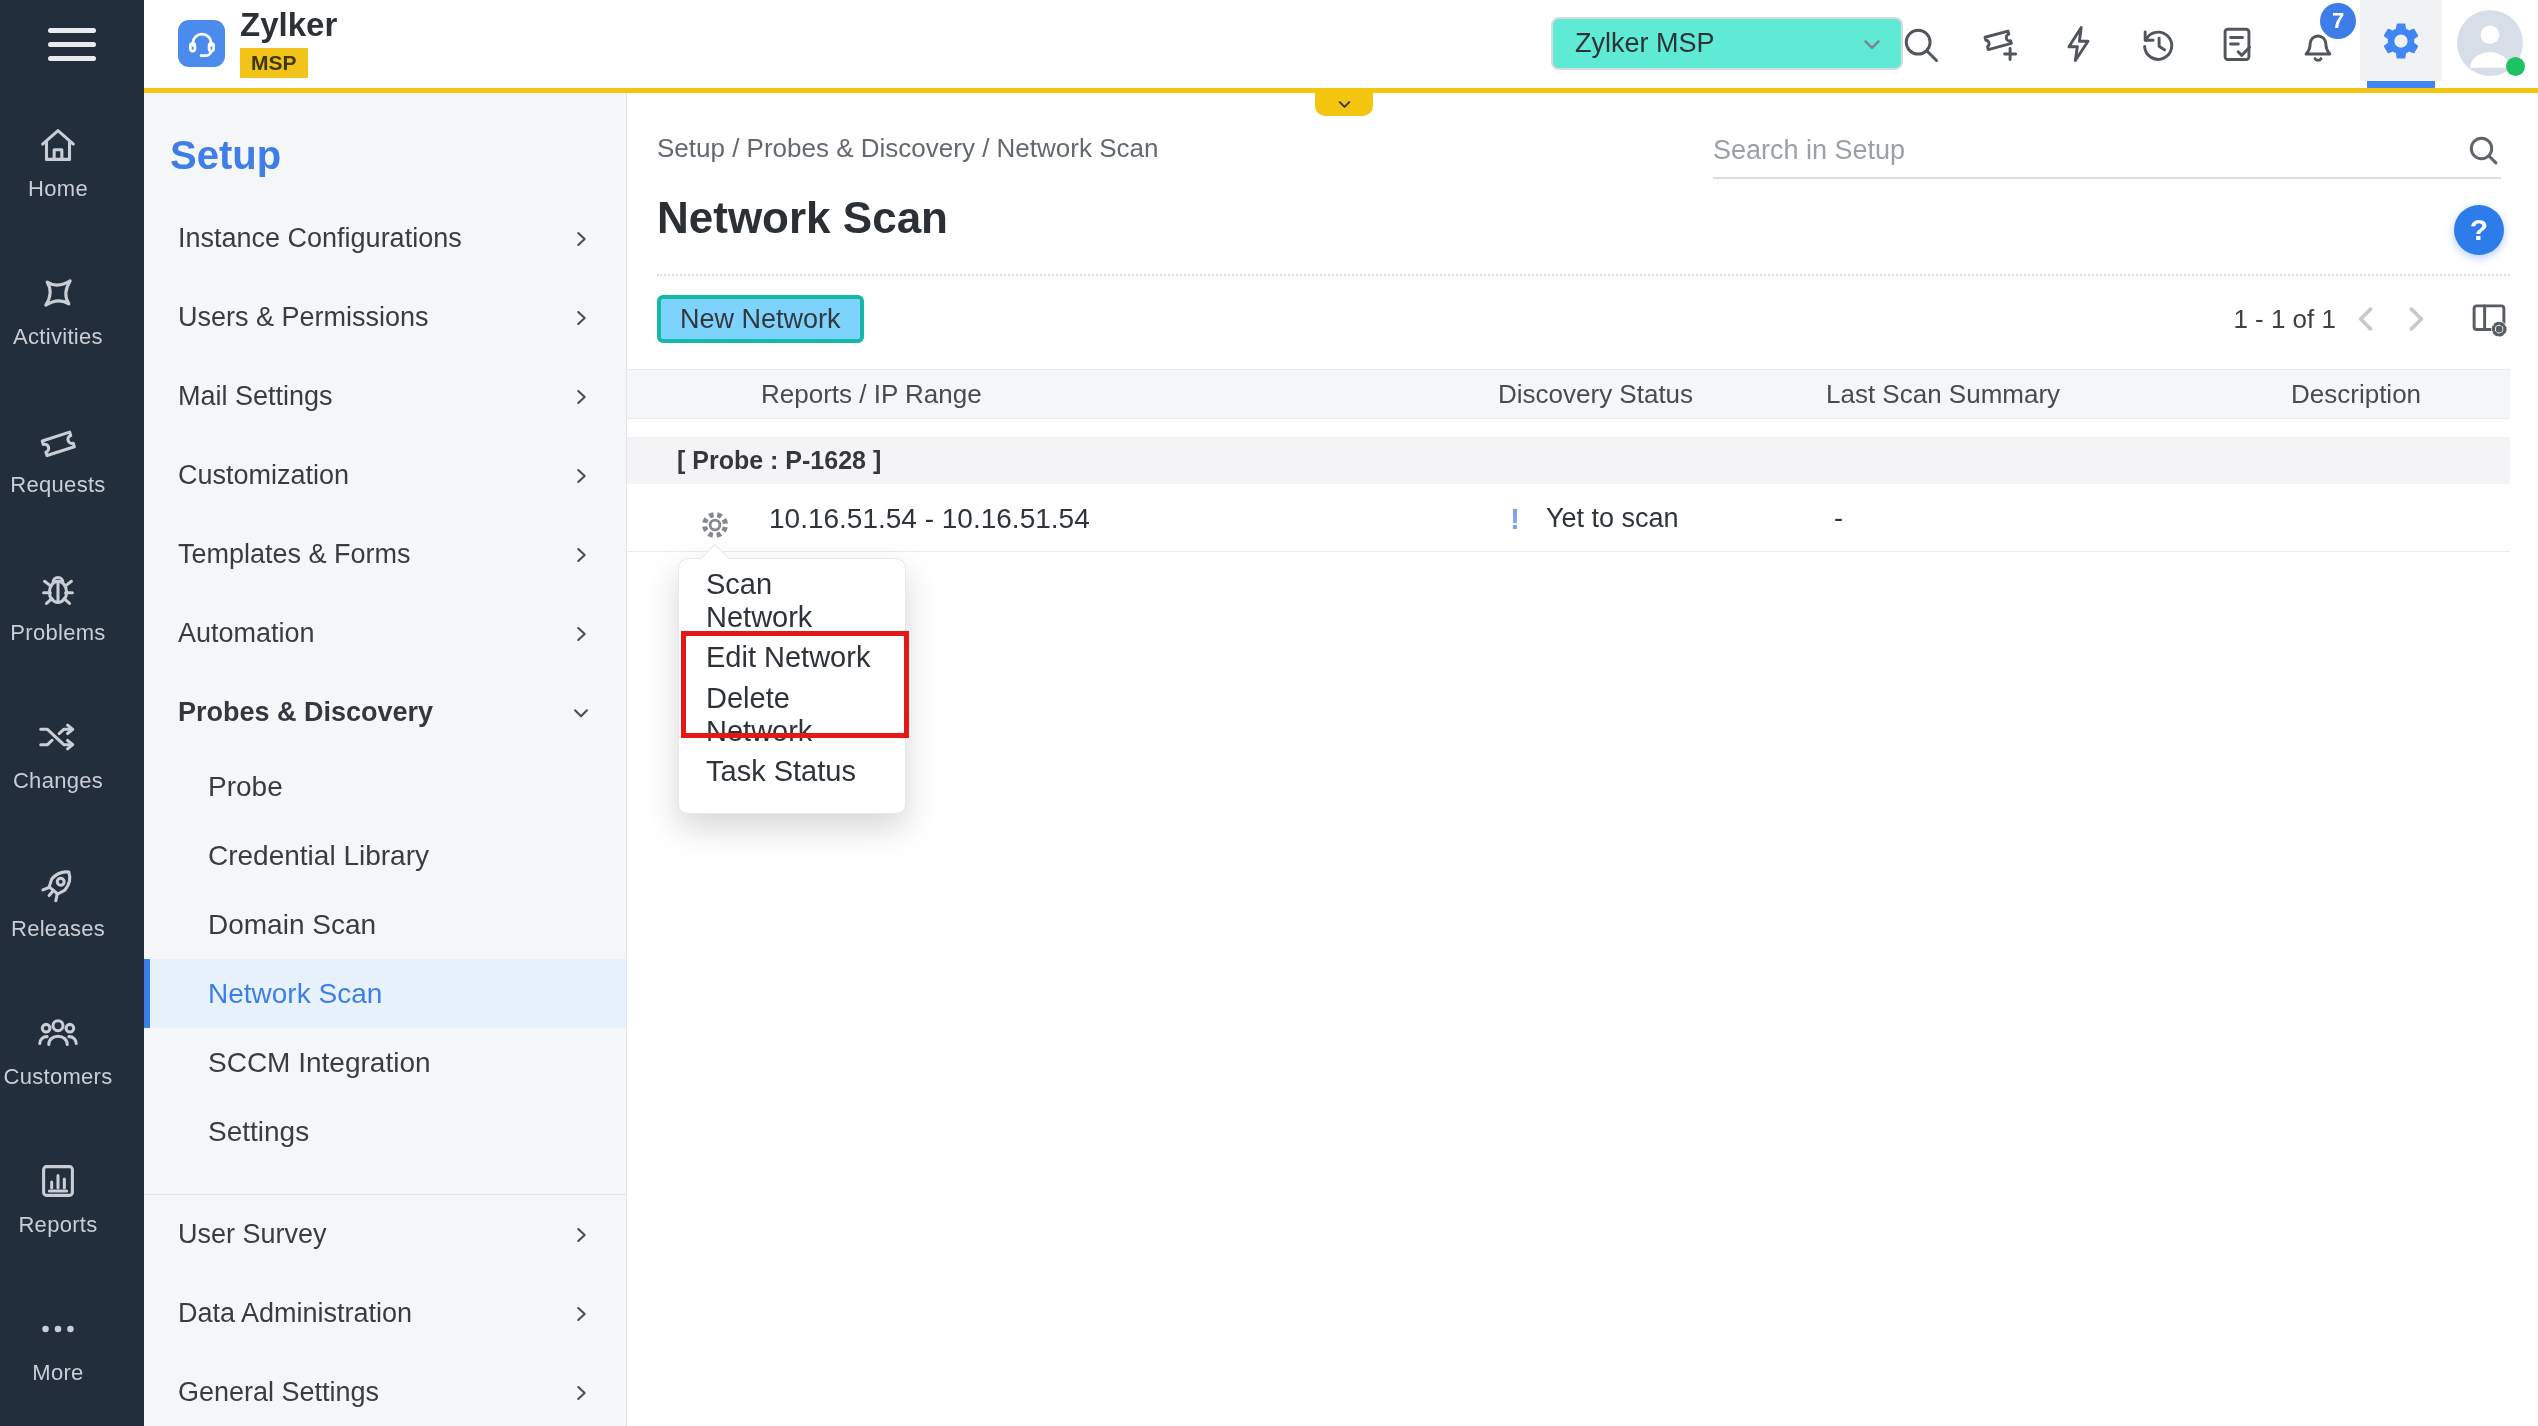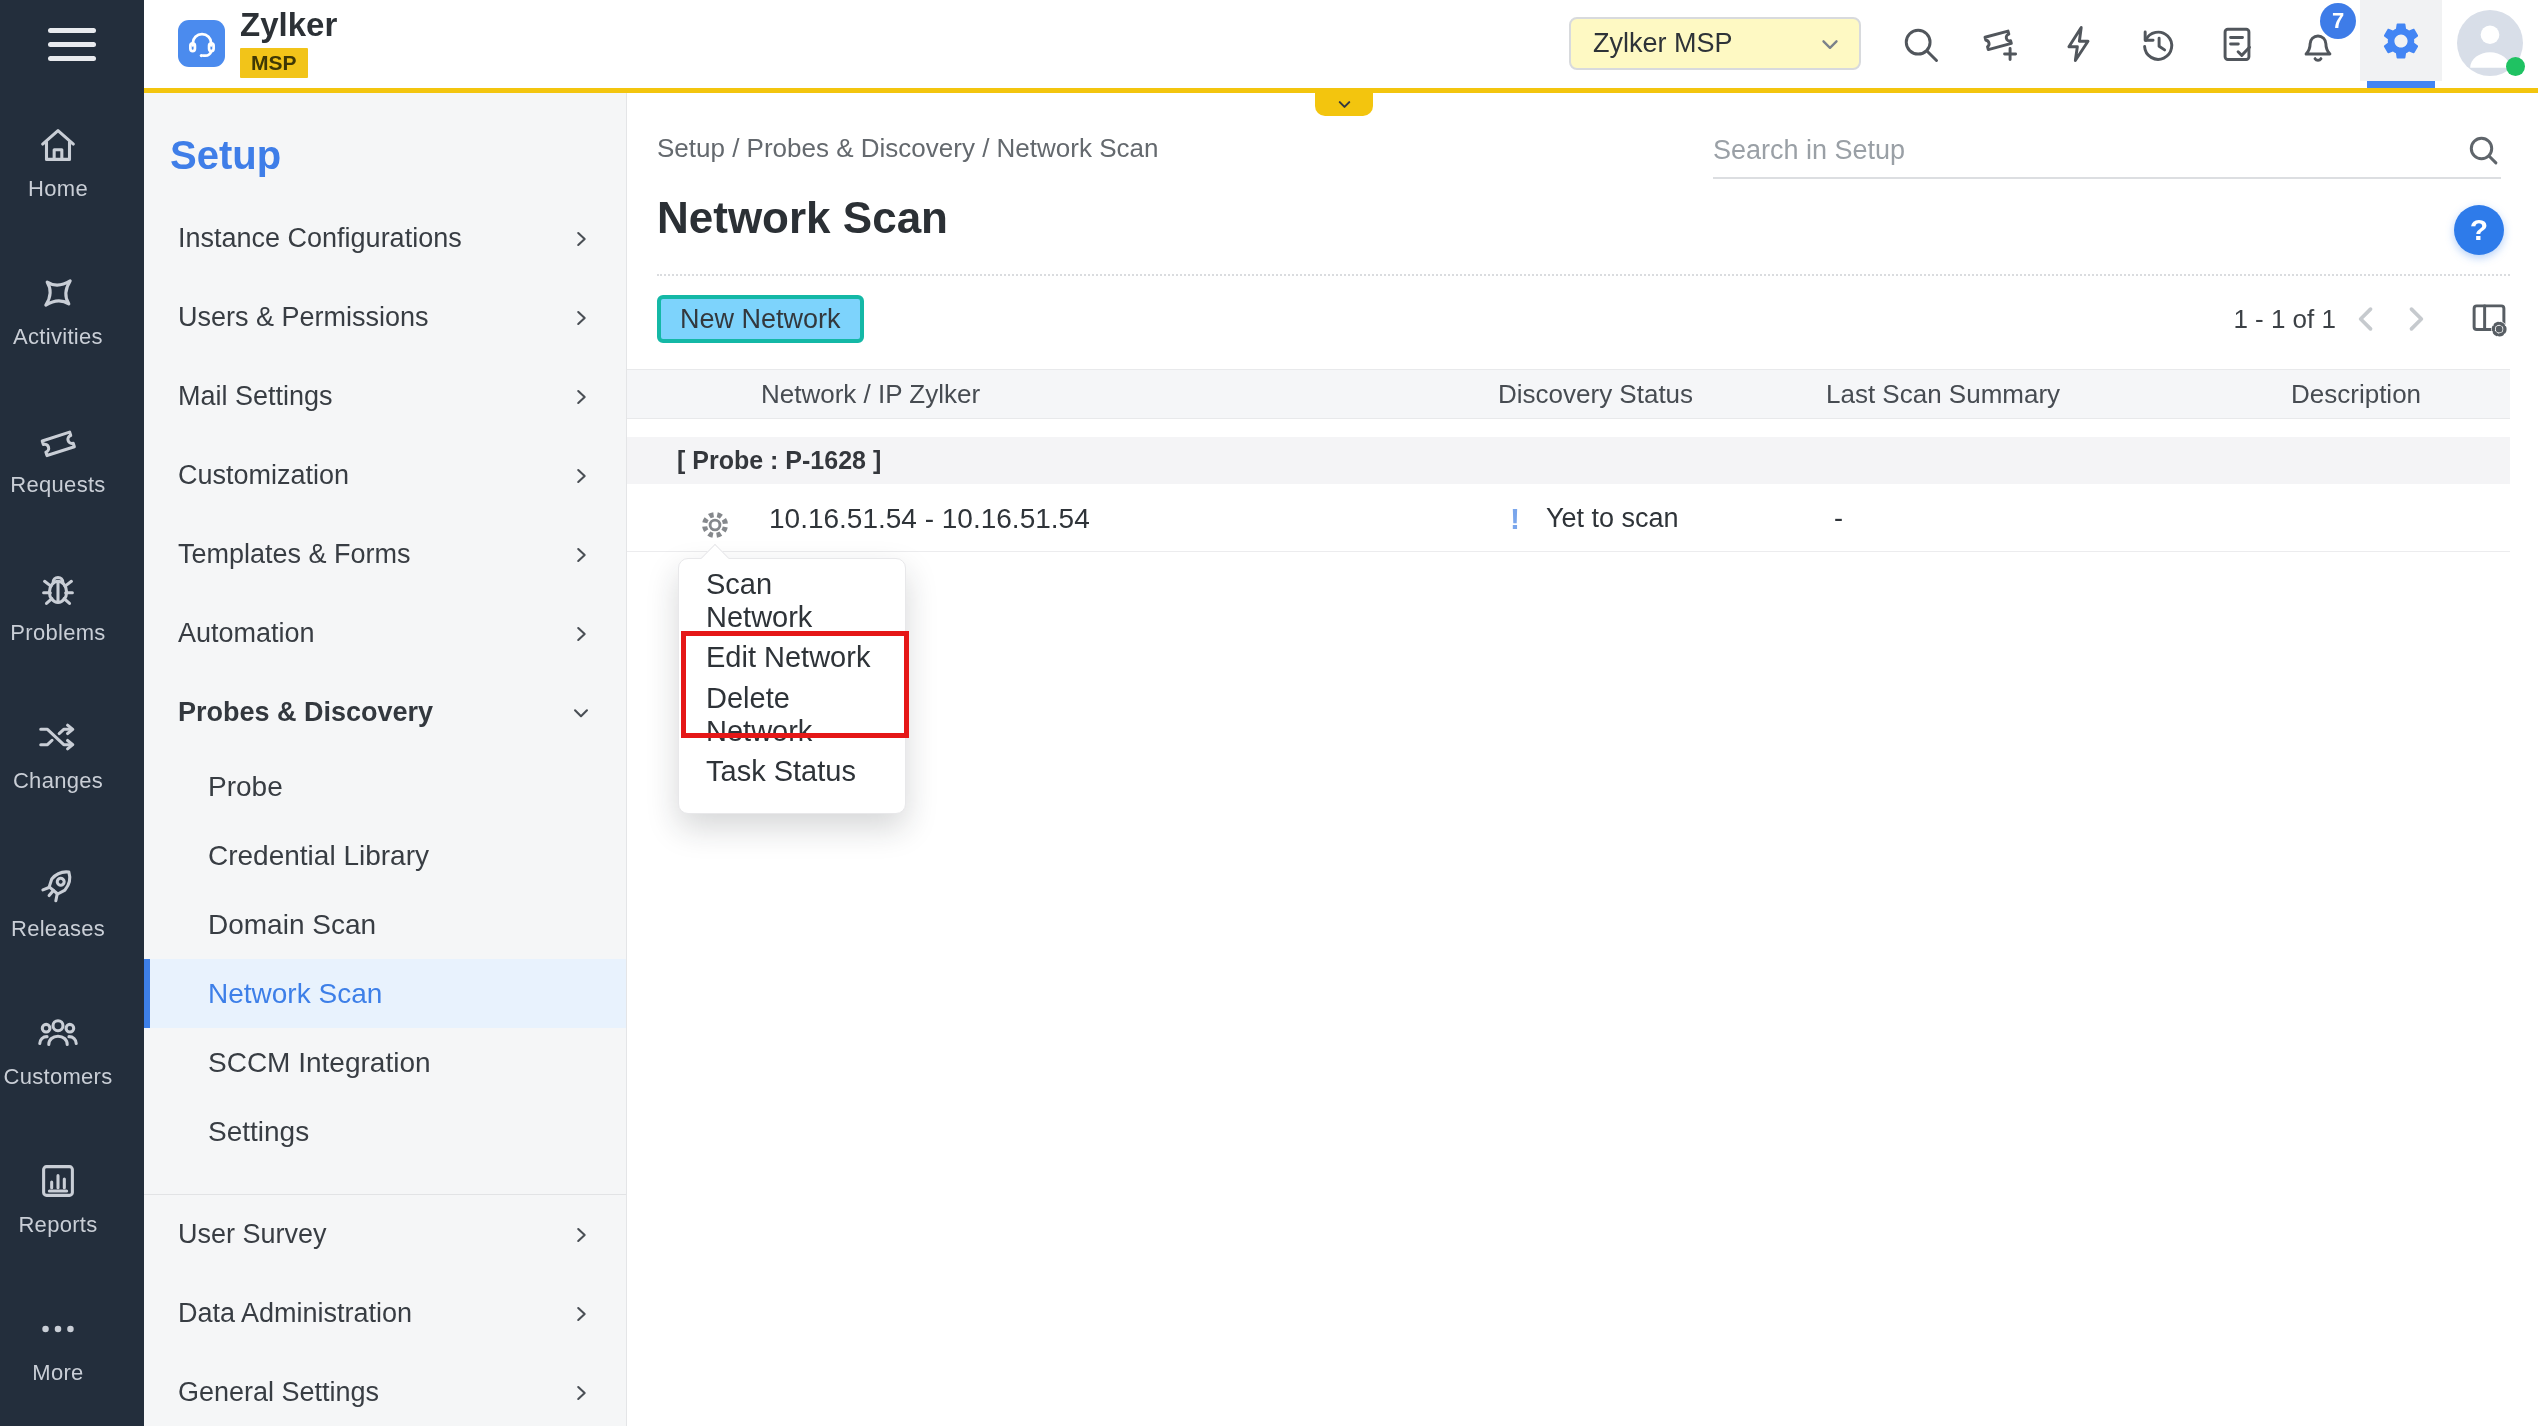--- a/index.html
+++ b/index.html
@@ -17,21 +17,21 @@
   .rail-item { display:flex; flex-direction:column; align-items:center; gap:8px; cursor:pointer; }
   .rail-item svg { width:46px; height:46px; stroke:#c9ced6; fill:none; stroke-width:1.6; stroke-linecap:round; stroke-linejoin:round; }
   .rail-item .lbl { font-size:22px; color:#c9ced6; letter-spacing:.3px; }
 
   
   .topbar { position:absolute; left:144px; top:0; width:2394px; height:88px; background:#fff; z-index:5; }
   .logo { position:absolute; left:34px; top:20px; width:47px; height:47px; border-radius:11px; background:#4b8bee; display:flex; align-items:center; justify-content:center; cursor:pointer; }
   .logo svg { width:34px; height:34px; stroke:#fff; fill:none; stroke-width:1.9; stroke-linecap:round; stroke-linejoin:round; }
   .brand-name { position:absolute; left:96px; top:6px; font-size:33px; font-weight:bold; color:#2c3136; }
   .brand-badge { position:absolute; left:96px; top:48px; background:#f2c419; color:#3f3805; font-size:21px; font-weight:bold; padding:3px 11px; border-radius:1px; }
-  .portal-select { position:absolute; left:1407px; top:17px; width:292px; height:53px; border:2px solid #d8dadd; border-radius:8px; background:#fef9c3; display:flex; align-items:center; justify-content:space-between; padding:0 16px 0 22px; font-size:27px; color:#2e3338; cursor:pointer;margin-left:18px; }
+  .portal-select { position:absolute; left:1407px; top:17px; width:352px; height:53px; border:2px solid #d8dadd; border-radius:8px; background:#5eead4; display:flex; align-items:center; justify-content:space-between; padding:0 16px 0 22px; font-size:27px; color:#2e3338; cursor:pointer; }
   .portal-select svg { width:26px; height:26px; stroke:#7b828a; fill:none; stroke-width:2.2; stroke-linecap:round; stroke-linejoin:round; }
   .tb-btn { position:absolute; top:22px; width:44px; height:44px; cursor:pointer; }
   .tb-btn svg { width:44px; height:44px; stroke:#51565c; fill:none; stroke-width:1.6; stroke-linecap:round; stroke-linejoin:round; }
   .notif-badge { position:absolute; left:2176px; top:3px; width:36px; height:36px; border-radius:50%; background:#3e7ce8; color:#fff; font-size:22px; font-weight:bold; display:flex; align-items:center; justify-content:center; z-index:2; }
   .gear-tile { position:absolute; left:2216px; top:0; width:82px; height:81px; background:#f1f2f3; display:flex; align-items:center; justify-content:center; cursor:pointer; }
   .gear-tile svg { width:44px; height:44px; fill:#4285f4; }
   .gear-underline { position:absolute; left:2223px; top:81px; width:68px; height:7px; background:#4285f4; }
   .avatar { position:absolute; left:2313px; top:10px; width:66px; height:66px; border-radius:50%; background:#d8dee8; overflow:hidden; cursor:pointer; }
   .avatar svg { width:66px; height:66px; }
   .presence-dot { position:absolute; left:2362px; top:57px; width:19px; height:19px; border-radius:50%; background:#1fc262; }
@@ -381,21 +381,21 @@
             <path d="M9.5 4.5V18"></path>
             <circle cx="17.8" cy="17.8" r="4.6" fill="#ffffff" stroke="none"></circle>
             <circle cx="17.8" cy="17.8" r="1.9" fill="#575d63" stroke="none"></circle>
             <circle cx="17.8" cy="17.8" r="3.3" stroke-dasharray="1.7 1.5" stroke-width="1.9"></circle>
           </svg>
       </span>
     </div>
   </div>
 
   <div class="tbl-header">
-    <div class="c1">Network / IP Zylker</div>
+    <div class="c1">Reports / IP Range</div>
     <div>Discovery Status</div>
     <div>Last Scan Summary</div>
     <div>Description</div>
   </div>
 
   <div class="group-row">[ Probe : P-1628 ]</div>
 
   <div class="data-row">
     <div class="c1">10.16.51.54 - 10.16.51.54</div>
     <div class="c2">

